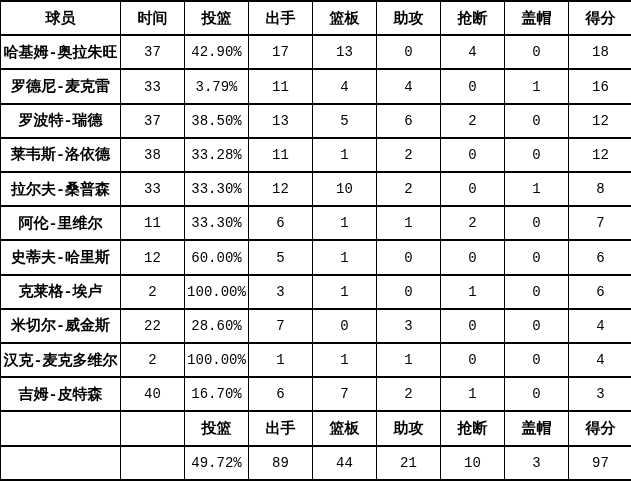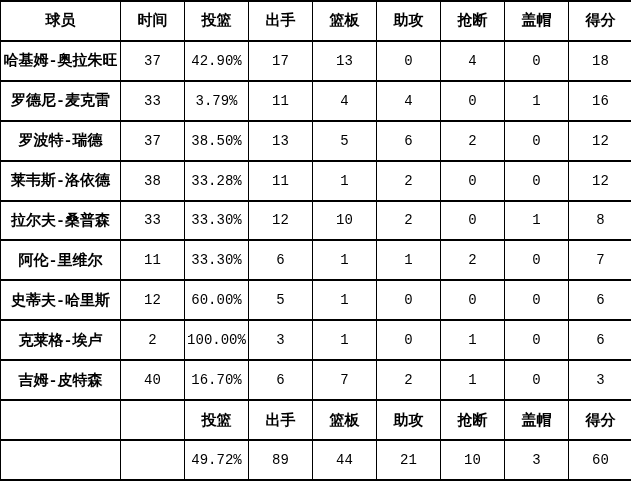--- a/index.html
+++ b/index.html
@@ -149,20 +149,42 @@
         <td class="num">2</td>
         <td class="num">100.00%</td>
         <td class="num">3</td>
         <td class="num">1</td>
         <td class="num">0</td>
         <td class="num">1</td>
         <td class="num">0</td>
         <td class="num">6</td>
       </tr>
       <tr>
+        <td class="cjk">米切尔-威金斯</td>
+        <td class="num">22</td>
+        <td class="num">28.60%</td>
+        <td class="num">7</td>
+        <td class="num">0</td>
+        <td class="num">3</td>
+        <td class="num">0</td>
+        <td class="num">0</td>
+        <td class="num">4</td>
+      </tr>
+      <tr>
+        <td class="cjk">汉克-麦克多维尔</td>
+        <td class="num">2</td>
+        <td class="num">100.00%</td>
+        <td class="num">1</td>
+        <td class="num">1</td>
+        <td class="num">1</td>
+        <td class="num">0</td>
+        <td class="num">0</td>
+        <td class="num">4</td>
+      </tr>
+      <tr>
         <td class="cjk">吉姆-皮特森</td>
         <td class="num">40</td>
         <td class="num">16.70%</td>
         <td class="num">6</td>
         <td class="num">7</td>
         <td class="num">2</td>
         <td class="num">1</td>
         <td class="num">0</td>
         <td class="num">3</td>
       </tr>
@@ -179,16 +201,16 @@
       </tr>
       <tr>
         <td class="cjk"></td>
         <td class="num"></td>
         <td class="num">49.72%</td>
         <td class="num">89</td>
         <td class="num">44</td>
         <td class="num">21</td>
         <td class="num">10</td>
         <td class="num">3</td>
-        <td class="num">60</td>
+        <td class="num">97</td>
       </tr>
     </tbody>
 </table>
 
 </body></html>

